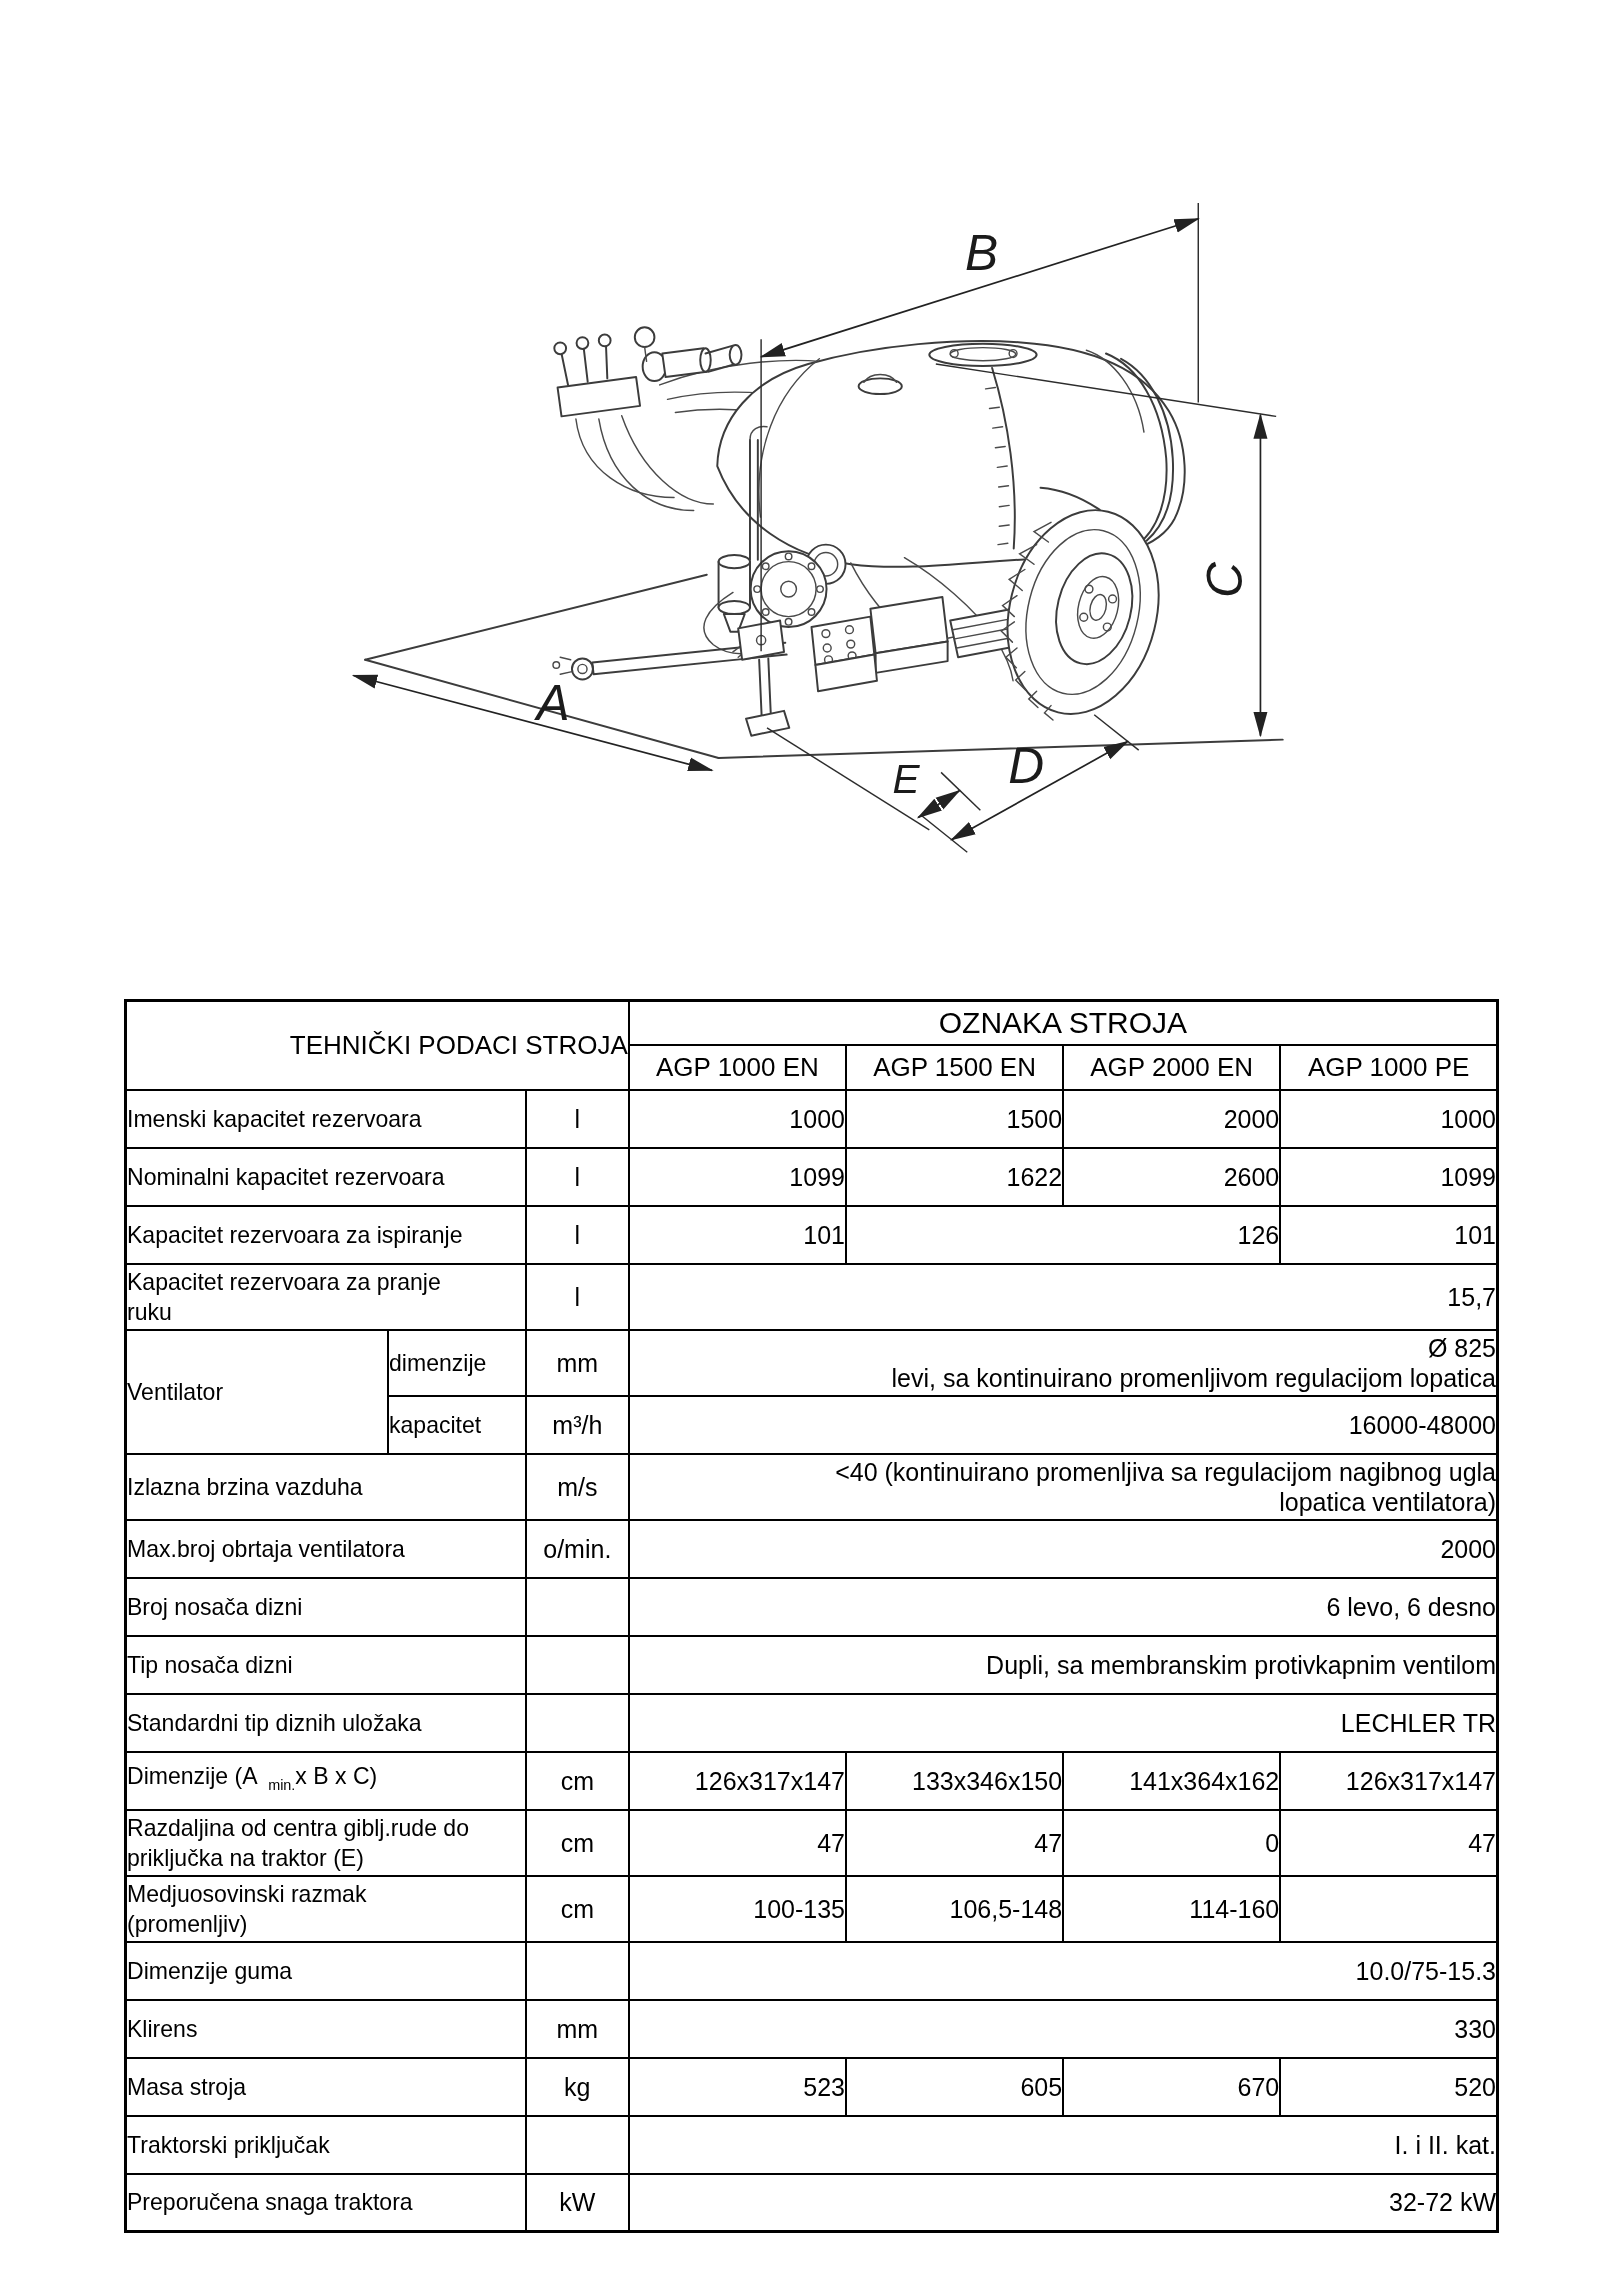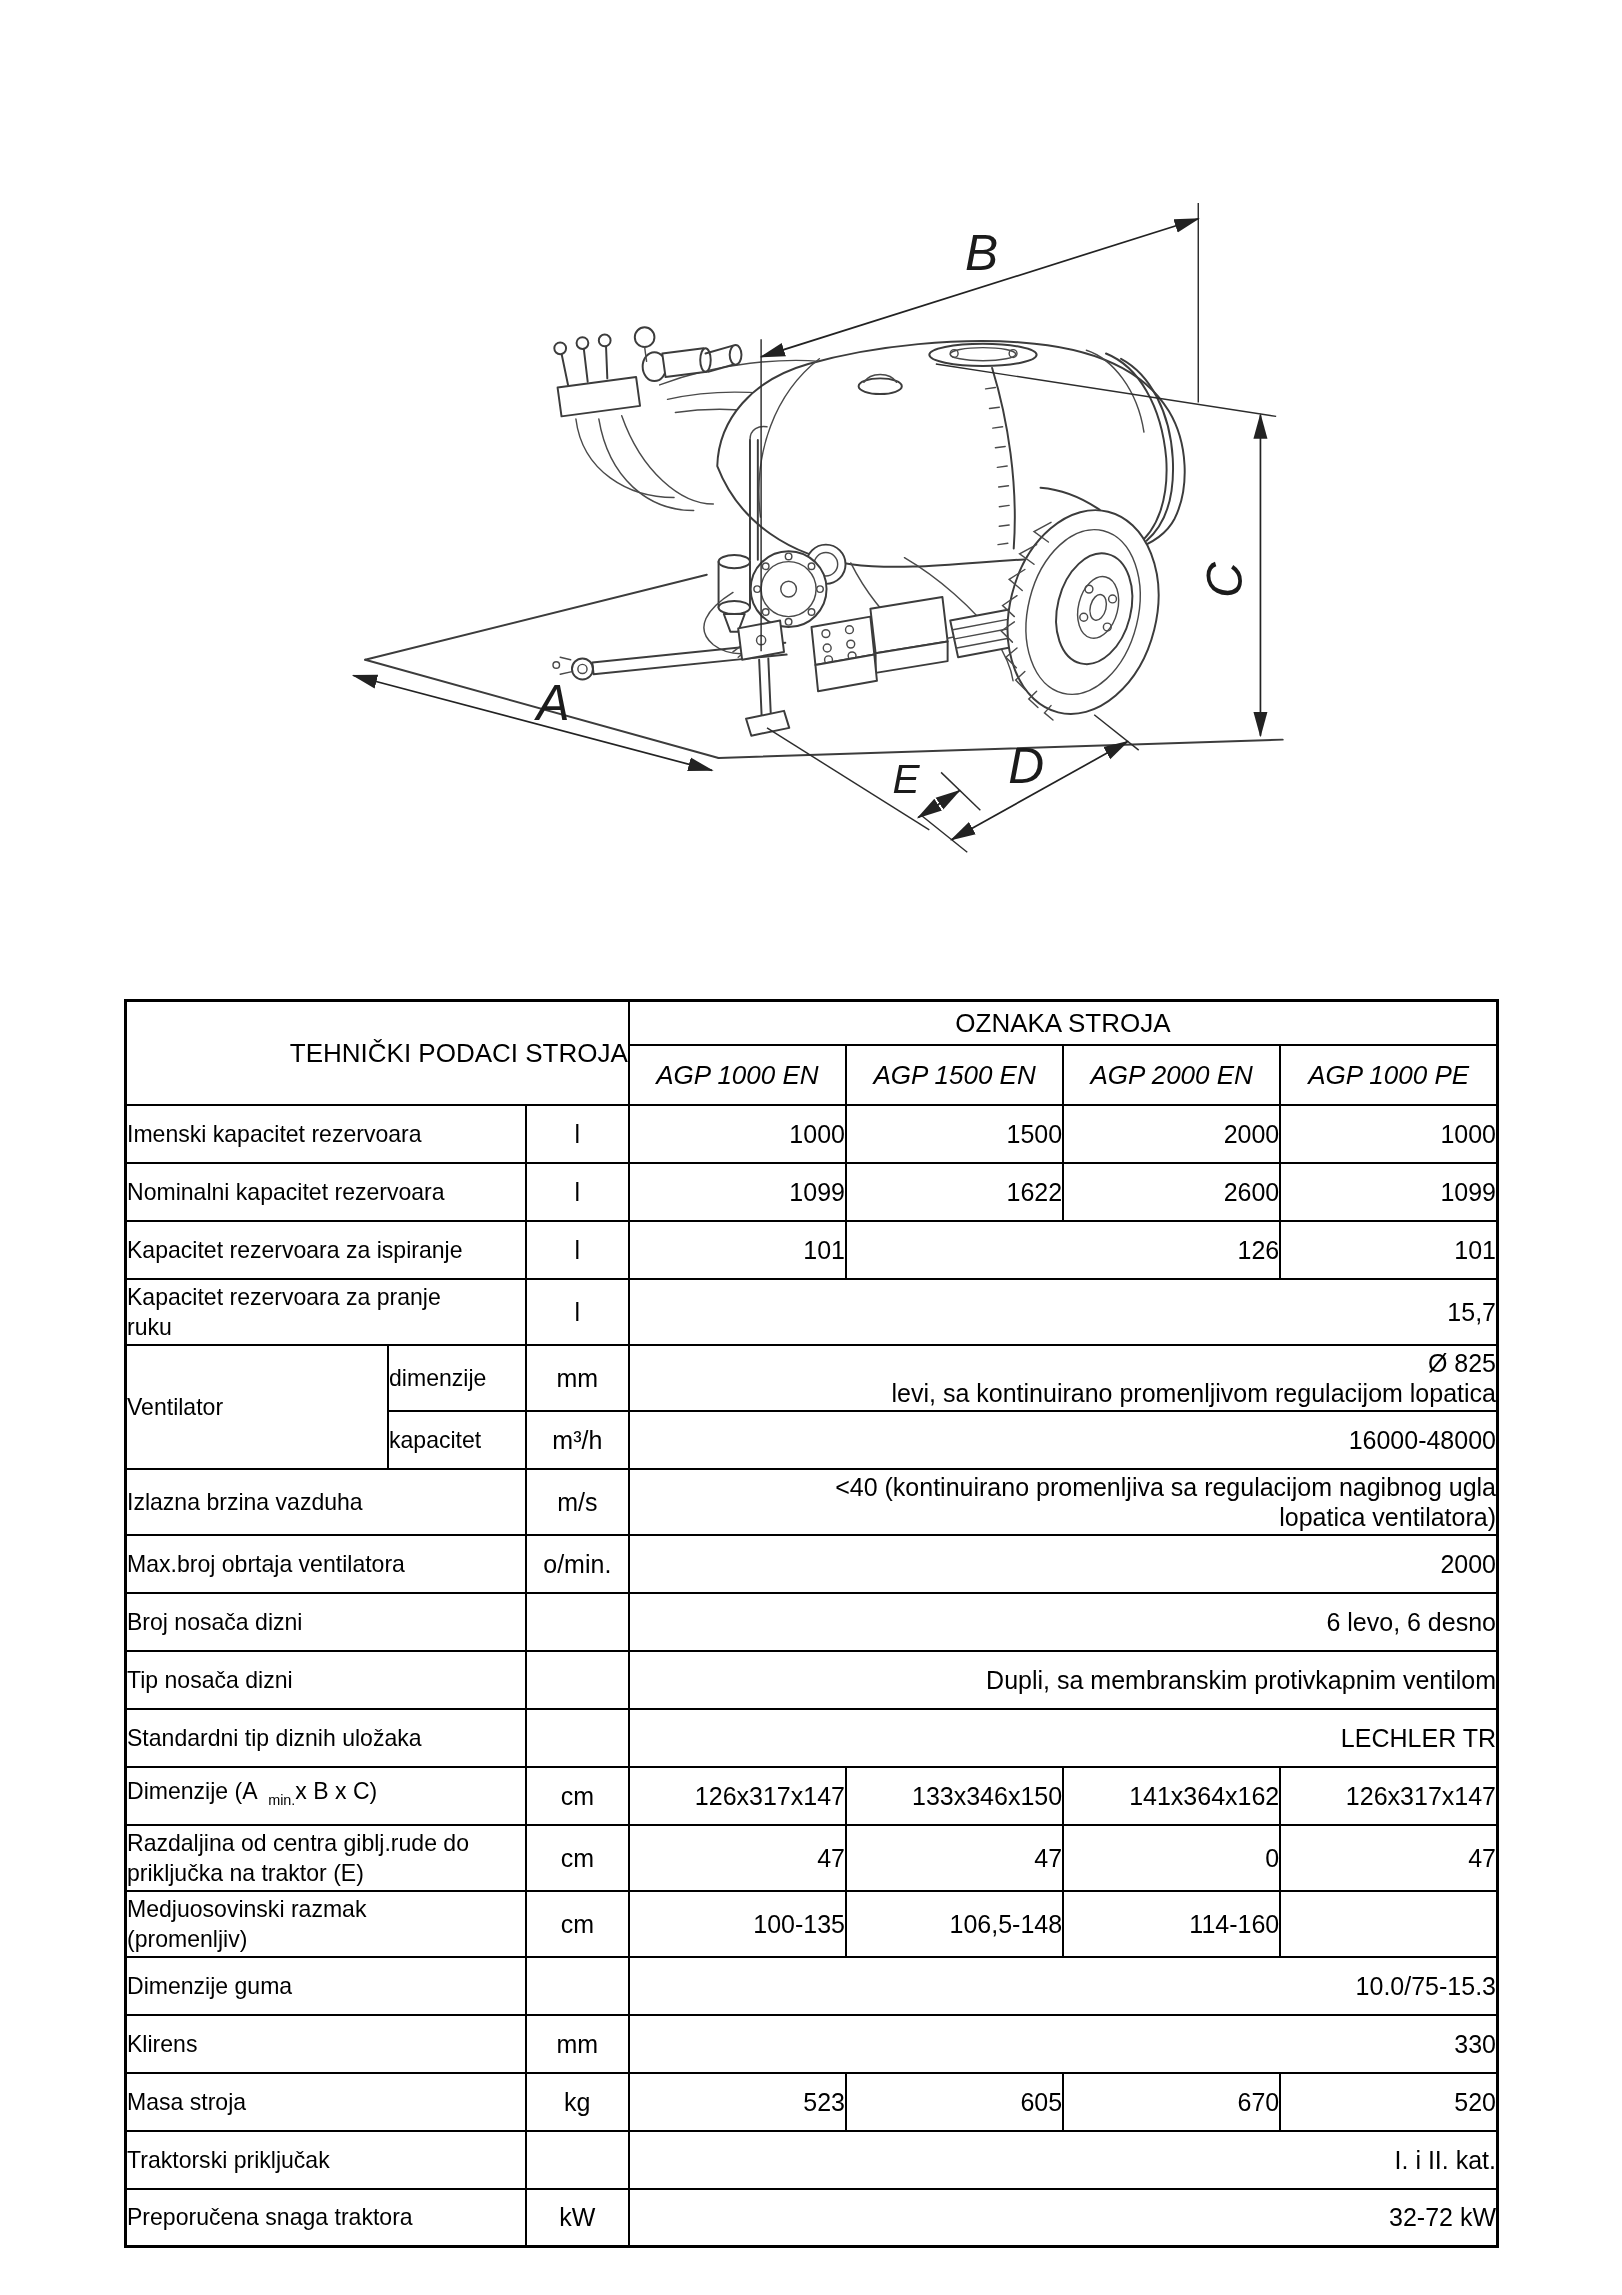--- a/index.html
+++ b/index.html
@@ -22,23 +22,23 @@
     border-collapse:collapse;table-layout:fixed;background:#fff;
     border:3.9px solid #000;
   }
   table.spec td, table.spec th{
     border:2px solid #000;vertical-align:middle;padding:0;
     font-weight:400;line-height:30px;overflow:hidden;
   }
   tr.single{height:58px;}
   tr.tall{height:66px;}
   tr.hdr1{height:44px;}
-  tr.hdr2{height:60px;font-style:italic;}
+  tr.hdr2{height:45px;}
   th.title-cell{font-size:26px;text-align:right;border-right:5.2px solid #000;border-bottom:6.5px solid #000;}
-  th.oznaka-cell{font-size:26px;text-align:center;border-bottom:5.2px double #000;}
+  th.oznaka-cell{font-size:30px;text-align:center;border-bottom:5.2px double #000;}
   th.model-cell{font-size:26px;font-weight:700;text-align:center;border-bottom:6.5px solid #000;}
   td.cell-label{font-size:24px;text-align:left;padding-left:10.5px;}
   td.cell-label .ln{white-space:nowrap;transform:scaleX(.96);transform-origin:left center;}
   td.cell-label sub{font-size:15px;margin-left:11px;}
   td.cell-unit{font-size:25px;text-align:center;border-right:5.2px solid #000;}
   td.cell-val{font-size:25px;text-align:right;}
 </style>
 </head>
 <body>
 

